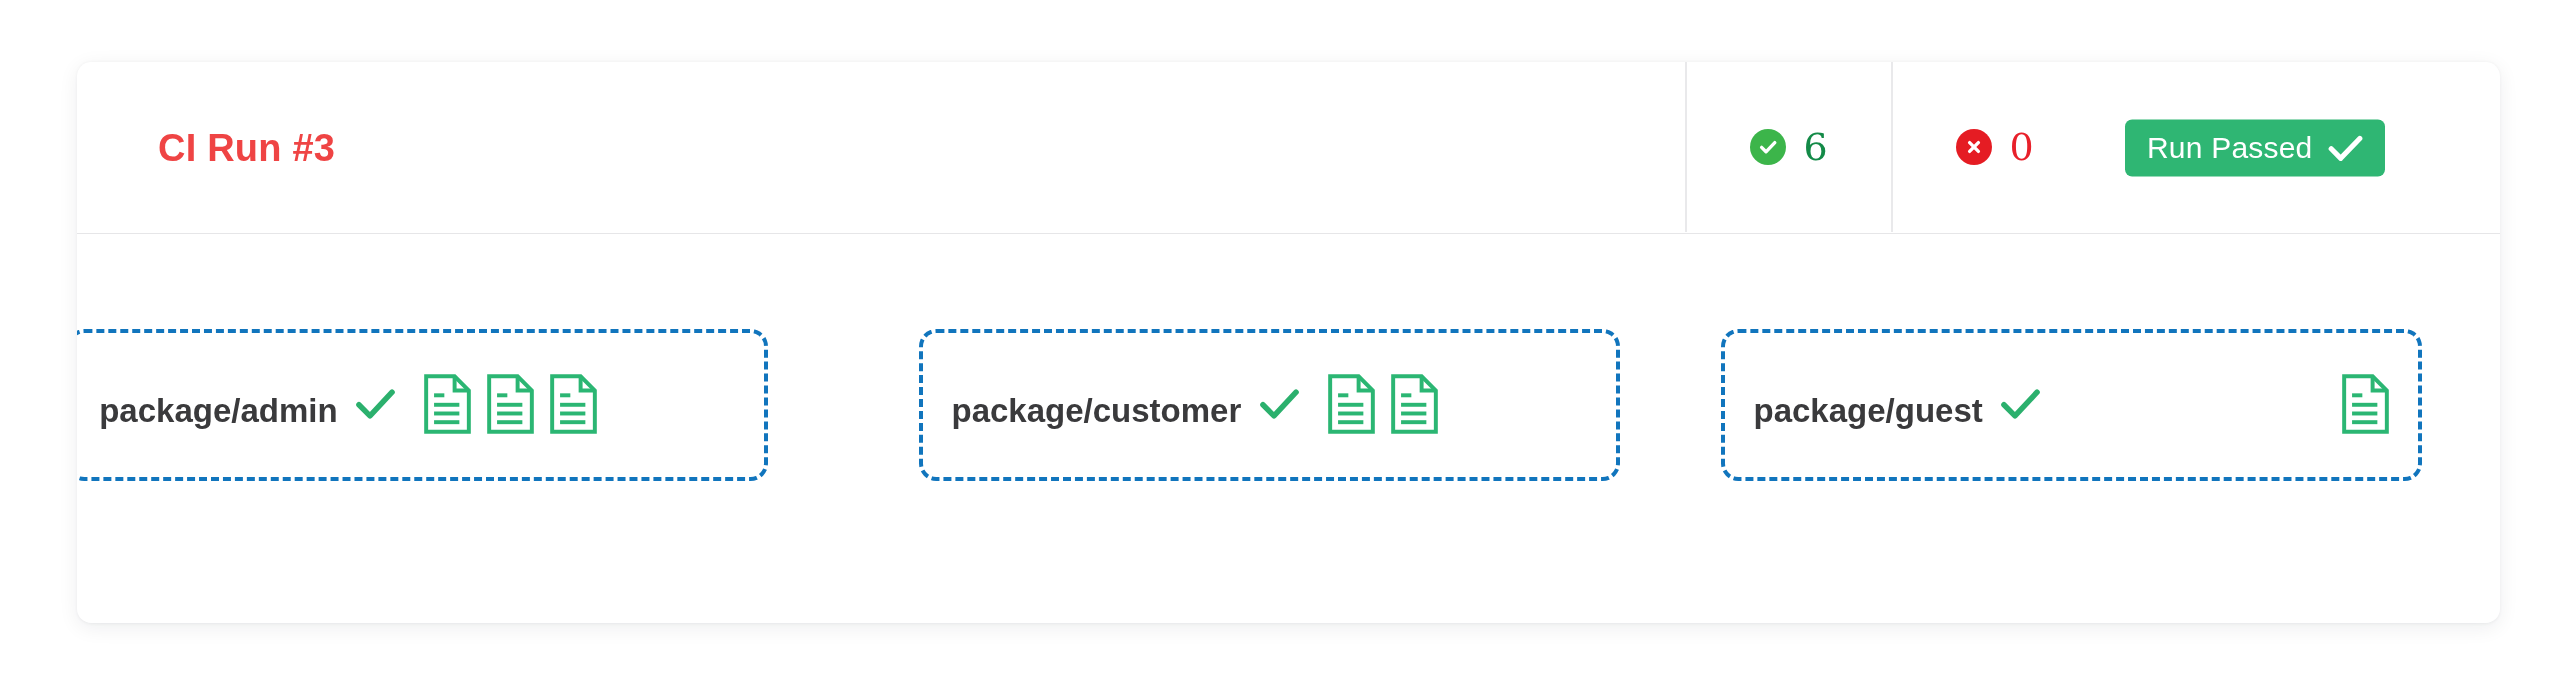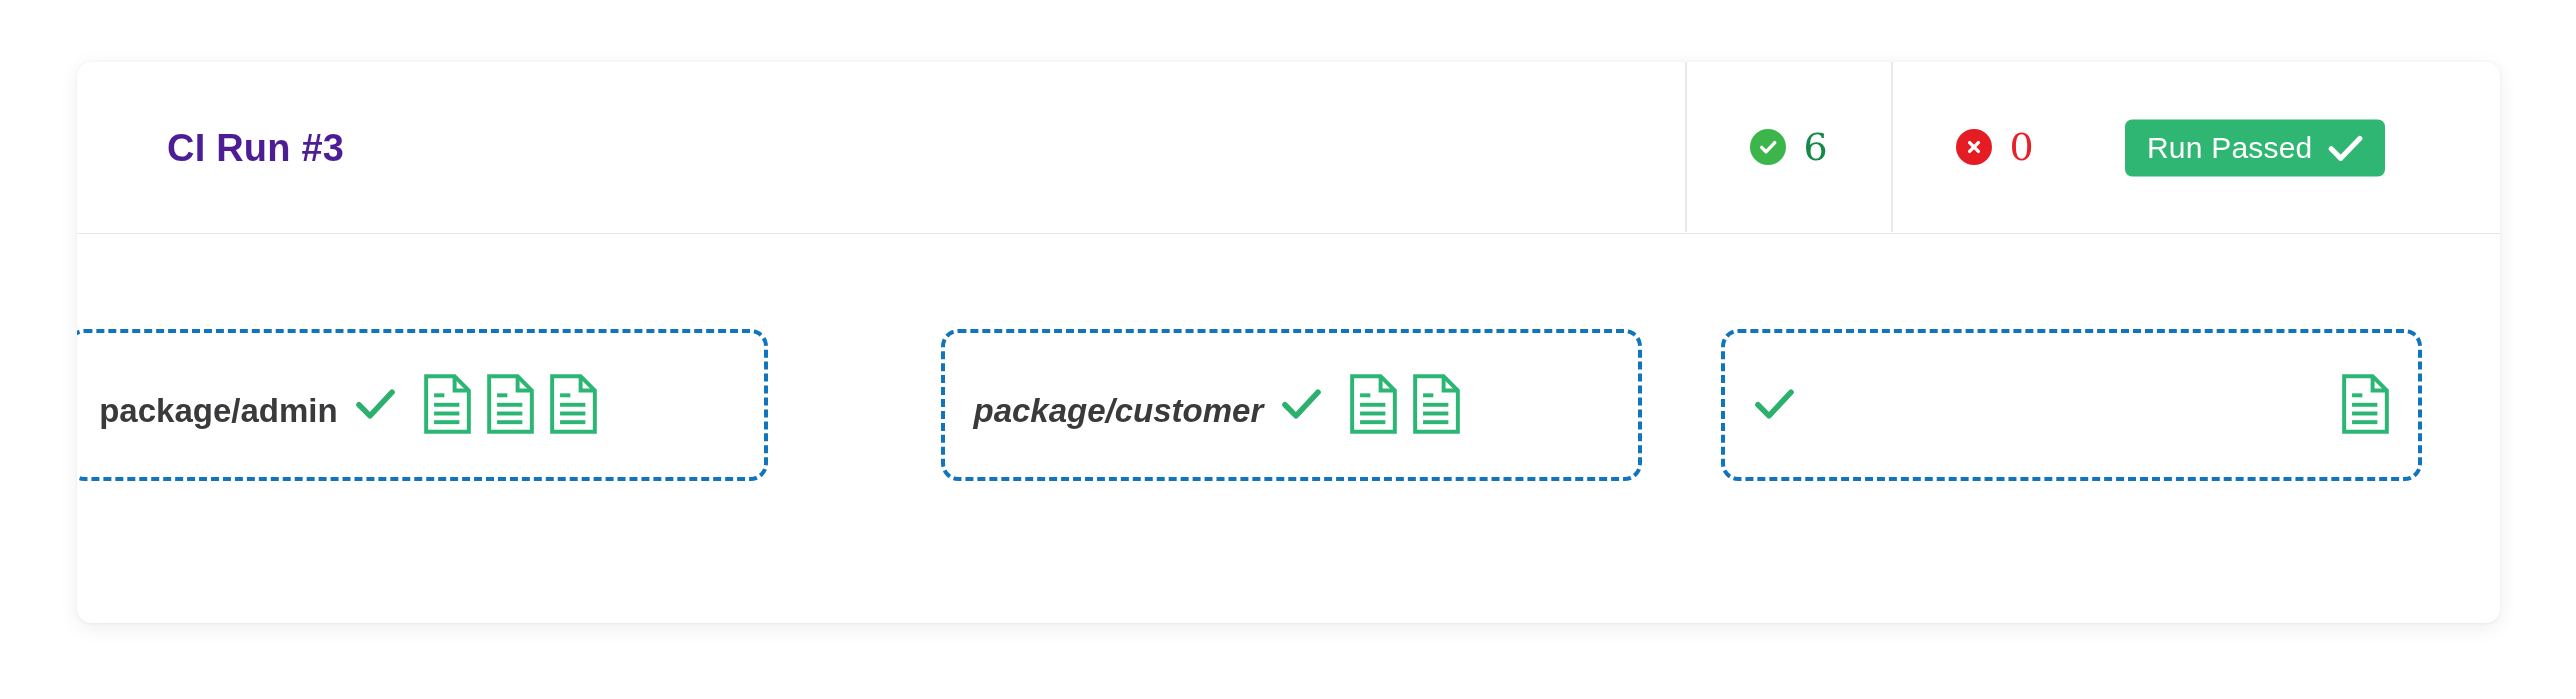--- a/index.html
+++ b/index.html
@@ -38,26 +38,26 @@
   
   .card-header {
     position: relative;
     height: 172px;
     border-bottom: 1.6px solid #e6e6e8;
     box-sizing: border-box;
   }
 
   .run-title {
     position: absolute;
-    left: 90px;
+    left: 81px;
     top: 50%;
     transform: translateY(-50%);
     font-size: 38px;
     font-weight: bold;
-    color: #4c1d95;
+    color: #ef4444;
     letter-spacing: 0.2px;
     white-space: nowrap;
   }
 
   .header-divider {
     position: absolute;
     top: 0;
     width: 1.6px;
     height: 170px;
     background: #e9e9eb;
@@ -130,21 +130,21 @@
     top: 95px;
     height: 152px;
     border: 4.7px dashed #1175bd;
     border-radius: 17.4px;
     box-sizing: border-box;
     display: flex;
     align-items: center;
     padding: 0 28.5px;
   }
   .pkg-group.g0 { left: -10.3px;   width: 701px; }
-  .pkg-group.g1 { left: 864px;  width: 701px; font-style: italic; }
+  .pkg-group.g1 { left: 842px;  width: 701px; }
   .pkg-group.g2 { left: 1644px;  width: 701px; }
 
   .pkg-label-wrap {
     display: flex;
     align-items: center;
     gap: 17.4px;
     flex: none;
   }
 
   .pkg-name {
@@ -284,20 +284,21 @@
               <path d="M14 40 H46" stroke="#2bb673" stroke-width="5"></path>
               <path d="M14 51 H46" stroke="#2bb673" stroke-width="5"></path>
               <path d="M14 62 H46" stroke="#2bb673" stroke-width="5"></path>
             </svg>
           </span>
         </div>
       </div>
 
       <div class="pkg-group g2">
         <div class="pkg-label-wrap">
+          <span class="pkg-name">package/guest</span>
           <span class="check-icon">
             <svg width="41" height="32" viewBox="0 0 52 40" aria-hidden="true">
               <path d="M5 21 L19 35 L47 5" fill="none" stroke="#2bb06d" stroke-width="7" stroke-linecap="round" stroke-linejoin="round"></path>
             </svg>
           </span>
         </div>
         <div class="doc-list">
           <span class="doc-icon">
             <svg width="49" height="62" viewBox="0 0 62 78" aria-hidden="true">
               <path d="M4 4 H40 L58 22 V74 H4 Z" fill="#ffffff" stroke="#2bb673" stroke-width="5" stroke-linejoin="miter"></path>

